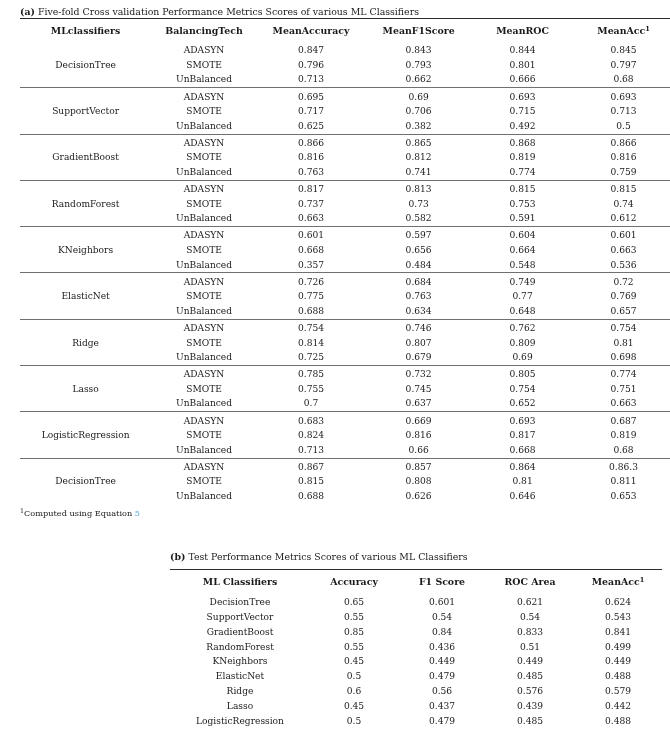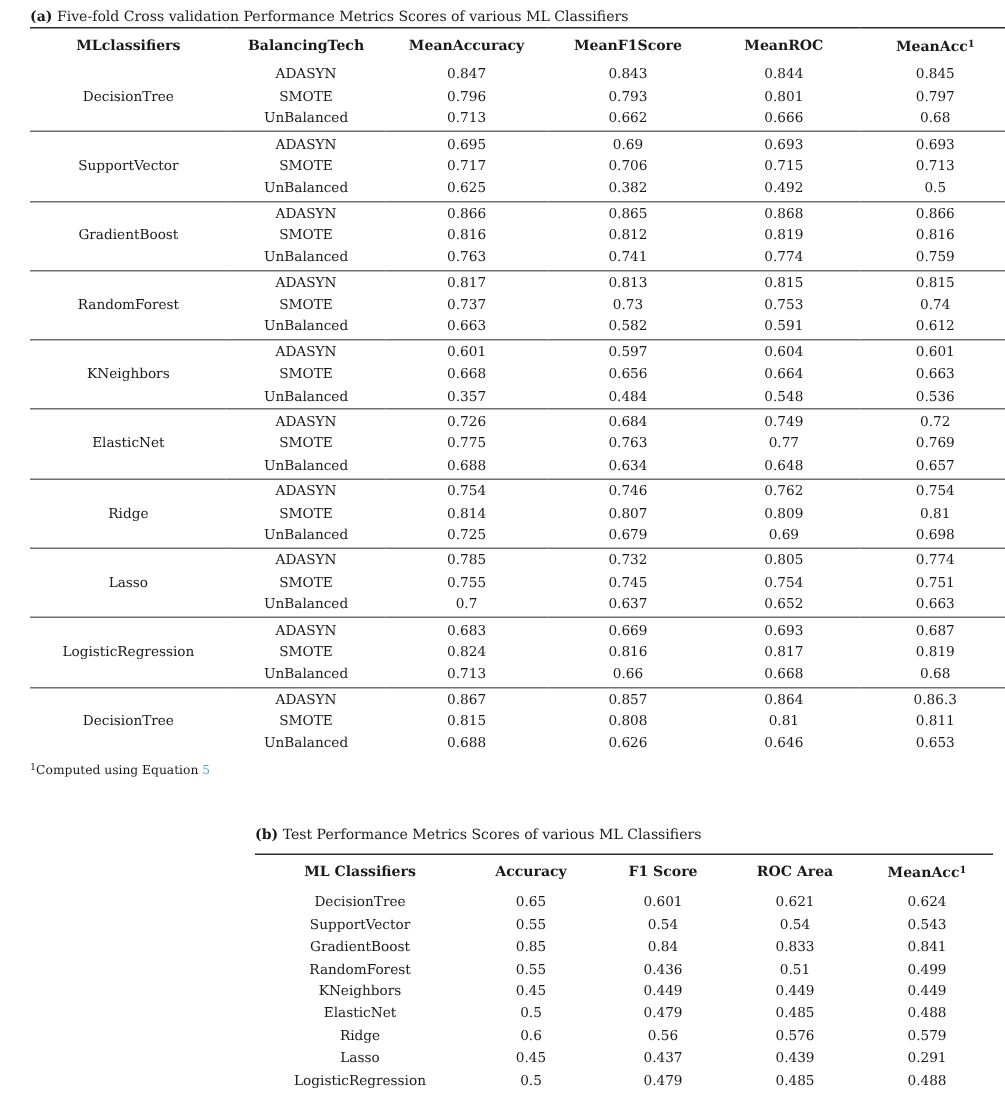--- a/index.html
+++ b/index.html
@@ -459,21 +459,21 @@
             <td class="b-col-num">0.6</td>
             <td class="b-col-num">0.56</td>
             <td class="b-col-num">0.576</td>
             <td class="b-col-num">0.579</td>
           </tr>
           <tr class="brow">
             <td class="b-col-clf">Lasso</td>
             <td class="b-col-num">0.45</td>
             <td class="b-col-num">0.437</td>
             <td class="b-col-num">0.439</td>
-            <td class="b-col-num">0.291</td>
+            <td class="b-col-num">0.442</td>
           </tr>
           <tr class="brow">
             <td class="b-col-clf">LogisticRegression</td>
             <td class="b-col-num">0.5</td>
             <td class="b-col-num">0.479</td>
             <td class="b-col-num">0.485</td>
             <td class="b-col-num">0.488</td>
           </tr>
           <tr>
             <td class="rule-bot" style="height: 0px; line-height: 0px; font-size: 0px;">&nbsp;</td>

